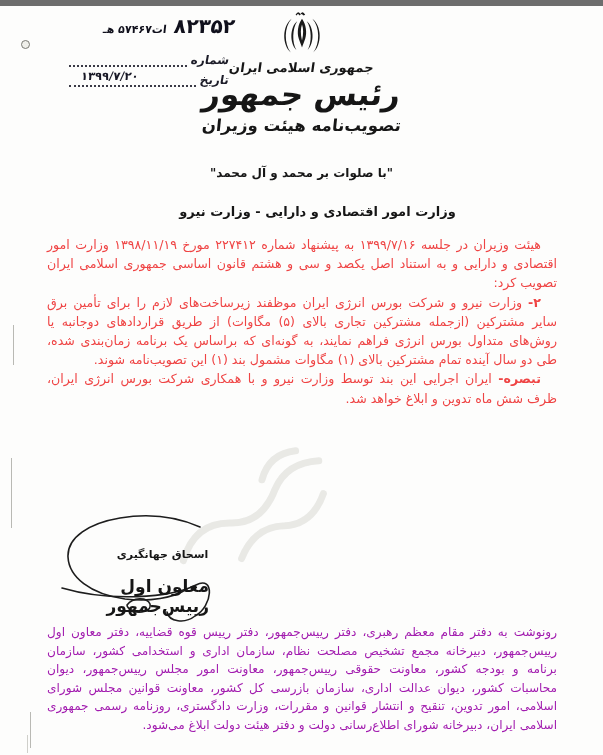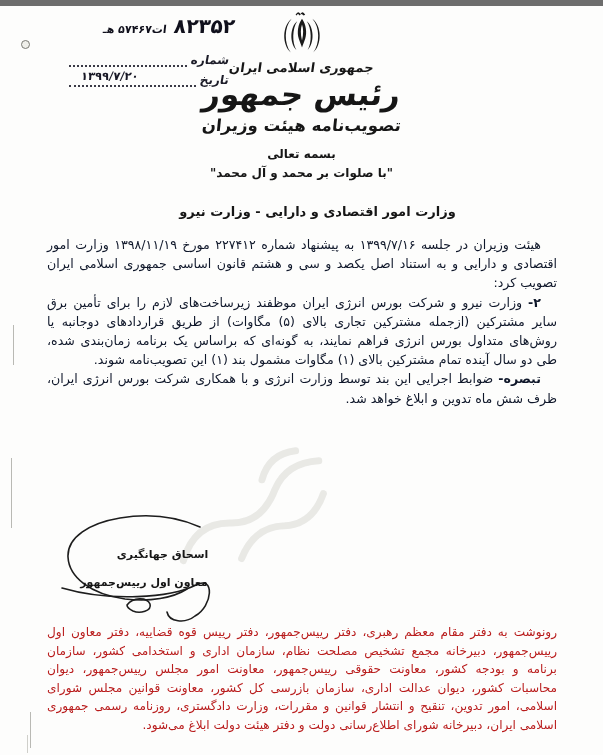--- a/index.html
+++ b/index.html
@@ -31,36 +31,36 @@
   .lh-doctype { font-size:16.5px; font-weight:bold; margin-top:4px; transform:skewX(-6deg); }
 
   .besmeh { position:absolute; left:0; top:147px; width:603px; text-align:center; font-size:12px; font-weight:bold; }
   .salavat { position:absolute; left:0; top:166px; width:603px; text-align:center; font-size:12px; font-weight:bold; }
   .addressee { position:absolute; left:16px; top:204px; width:603px; text-align:center; font-size:13px; font-weight:bold; }
 
   
   .body-text {
     position:absolute; left:47px; top:235px; width:510px;
     direction:rtl; text-align:justify; text-align-last:right;
-    font-size:12.6px; line-height:19.2px; color:#0f172a;
+    font-size:12.6px; line-height:19.2px; color:#ef4444;
   }
   .body-text p { text-indent:16px; }
   .b { font-weight:bold; }
 
   
   .signature-block { position:absolute; left:55px; top:512px; width:230px; height:118px; }
   .sig-svg { position:absolute; left:0; top:0; }
   .sig-name { position:absolute; left:45px; top:36px; width:125px; text-align:center; font-size:11px; font-weight:bold; direction:rtl; }
-  .sig-title { position:absolute; left:24px; top:64px; width:130px; text-align:center; font-size:11px; font-weight:bold; direction:rtl; }
+  .sig-title { position:absolute; left:24px; top:64px; width:130px; font-size:17px; font-weight:bold; direction:rtl; }
 
   
   .footer-text {
     position:absolute; left:47px; top:623px; width:510px;
     direction:rtl; text-align:justify; text-align-last:right;
-    font-size:12.1px; line-height:18.6px; color:#b91c1c;
+    font-size:12.1px; line-height:18.6px; color:#a21caf;
   }
 
   
   .watermark { position:absolute; left:115px; top:375px; opacity:.55; pointer-events:none; }
   .artifact-line { position:absolute; width:1px; background:#b9b9b4; }
   .al1 { left:13px; top:325px; height:40px; }
   .al2 { left:11px; top:458px; height:70px; }
   .al3 { left:30px; top:712px; height:36px; }
   .al4 { left:27px; top:735px; height:18px; background:#cfcfca; }
 </style>
@@ -98,28 +98,27 @@
         <path d="M19,11 C7,20 7,44 18,53 C9.5,43 9.5,21 19,11 Z"></path>
         <path d="M38,14 C47,21 48,41 39,50 C44.5,41 44.2,23 38,14 Z"></path>
         <path d="M45,11 C57,20 57,44 46,53 C54.5,43 54.5,21 45,11 Z"></path>
       </g>
     </svg>
     <div class="lh-country">جمهوری اسلامی ایران</div>
     <div class="lh-president">رئیس جمهور</div>
     <div class="lh-doctype">تصویب‌نامه هیئت وزیران</div>
   </div>
 
-  <div class="besmeh">بسمه تعالی</div>
   <div class="salavat">"با صلوات بر محمد و آل محمد"</div>
   <div class="addressee">وزارت امور اقتصادی و دارایی - وزارت نیرو</div>
 
   <div class="body-text">
     <p><span>هیئت وزیران در جلسه ۱۳۹۹/۷/۱۶ به پیشنهاد شماره ۲۲۷۴۱۲ مورخ ۱۳۹۸/۱۱/۱۹ وزارت امور اقتصادی و دارایی و به استناد اصل یکصد و سی و هشتم قانون اساسی جمهوری اسلامی ایران تصویب کرد:</span></p>
     <p><span class="b">۲-</span><span> وزارت نیرو و شرکت بورس انرژی ایران موظفند زیرساخت‌های لازم را برای تأمین برق سایر مشترکین (ازجمله مشترکین تجاری بالای (۵) مگاوات) از طریق قراردادهای دوجانبه یا روش‌های متداول بورس انرژی فراهم نمایند، به گونه‌ای که براساس یک برنامه زمان‌بندی شده، طی دو سال آینده تمام مشترکین بالای (۱) مگاوات مشمول بند (۱) این تصویب‌نامه شوند.</span></p>
-    <p><span class="b">تبصره-</span><span> ضوابط اجرایی این بند توسط وزارت انرژی و با همکاری شرکت بورس انرژی ایران، ظرف شش ماه تدوین و ابلاغ خواهد شد.</span></p>
+    <p><span class="b">تبصره-</span><span> ایران اجرایی این بند توسط وزارت نیرو و با همکاری شرکت بورس انرژی ایران، ظرف شش ماه تدوین و ابلاغ خواهد شد.</span></p>
   </div>
 
   <svg class="watermark" width="330" height="210" viewBox="0 0 330 210" aria-hidden="true">
     <g fill="none" stroke="#d9d9d4" stroke-width="7" stroke-linecap="round" transform="rotate(-33 165 105)">
       <path d="M40,120 q30,-26 60,-6 q26,18 56,-4 q24,-16 52,0"></path>
       <path d="M90,150 q28,-20 54,-4 q24,14 50,-6"></path>
       <path d="M150,95 q20,-18 44,-6"></path>
     </g>
   </svg>
 

